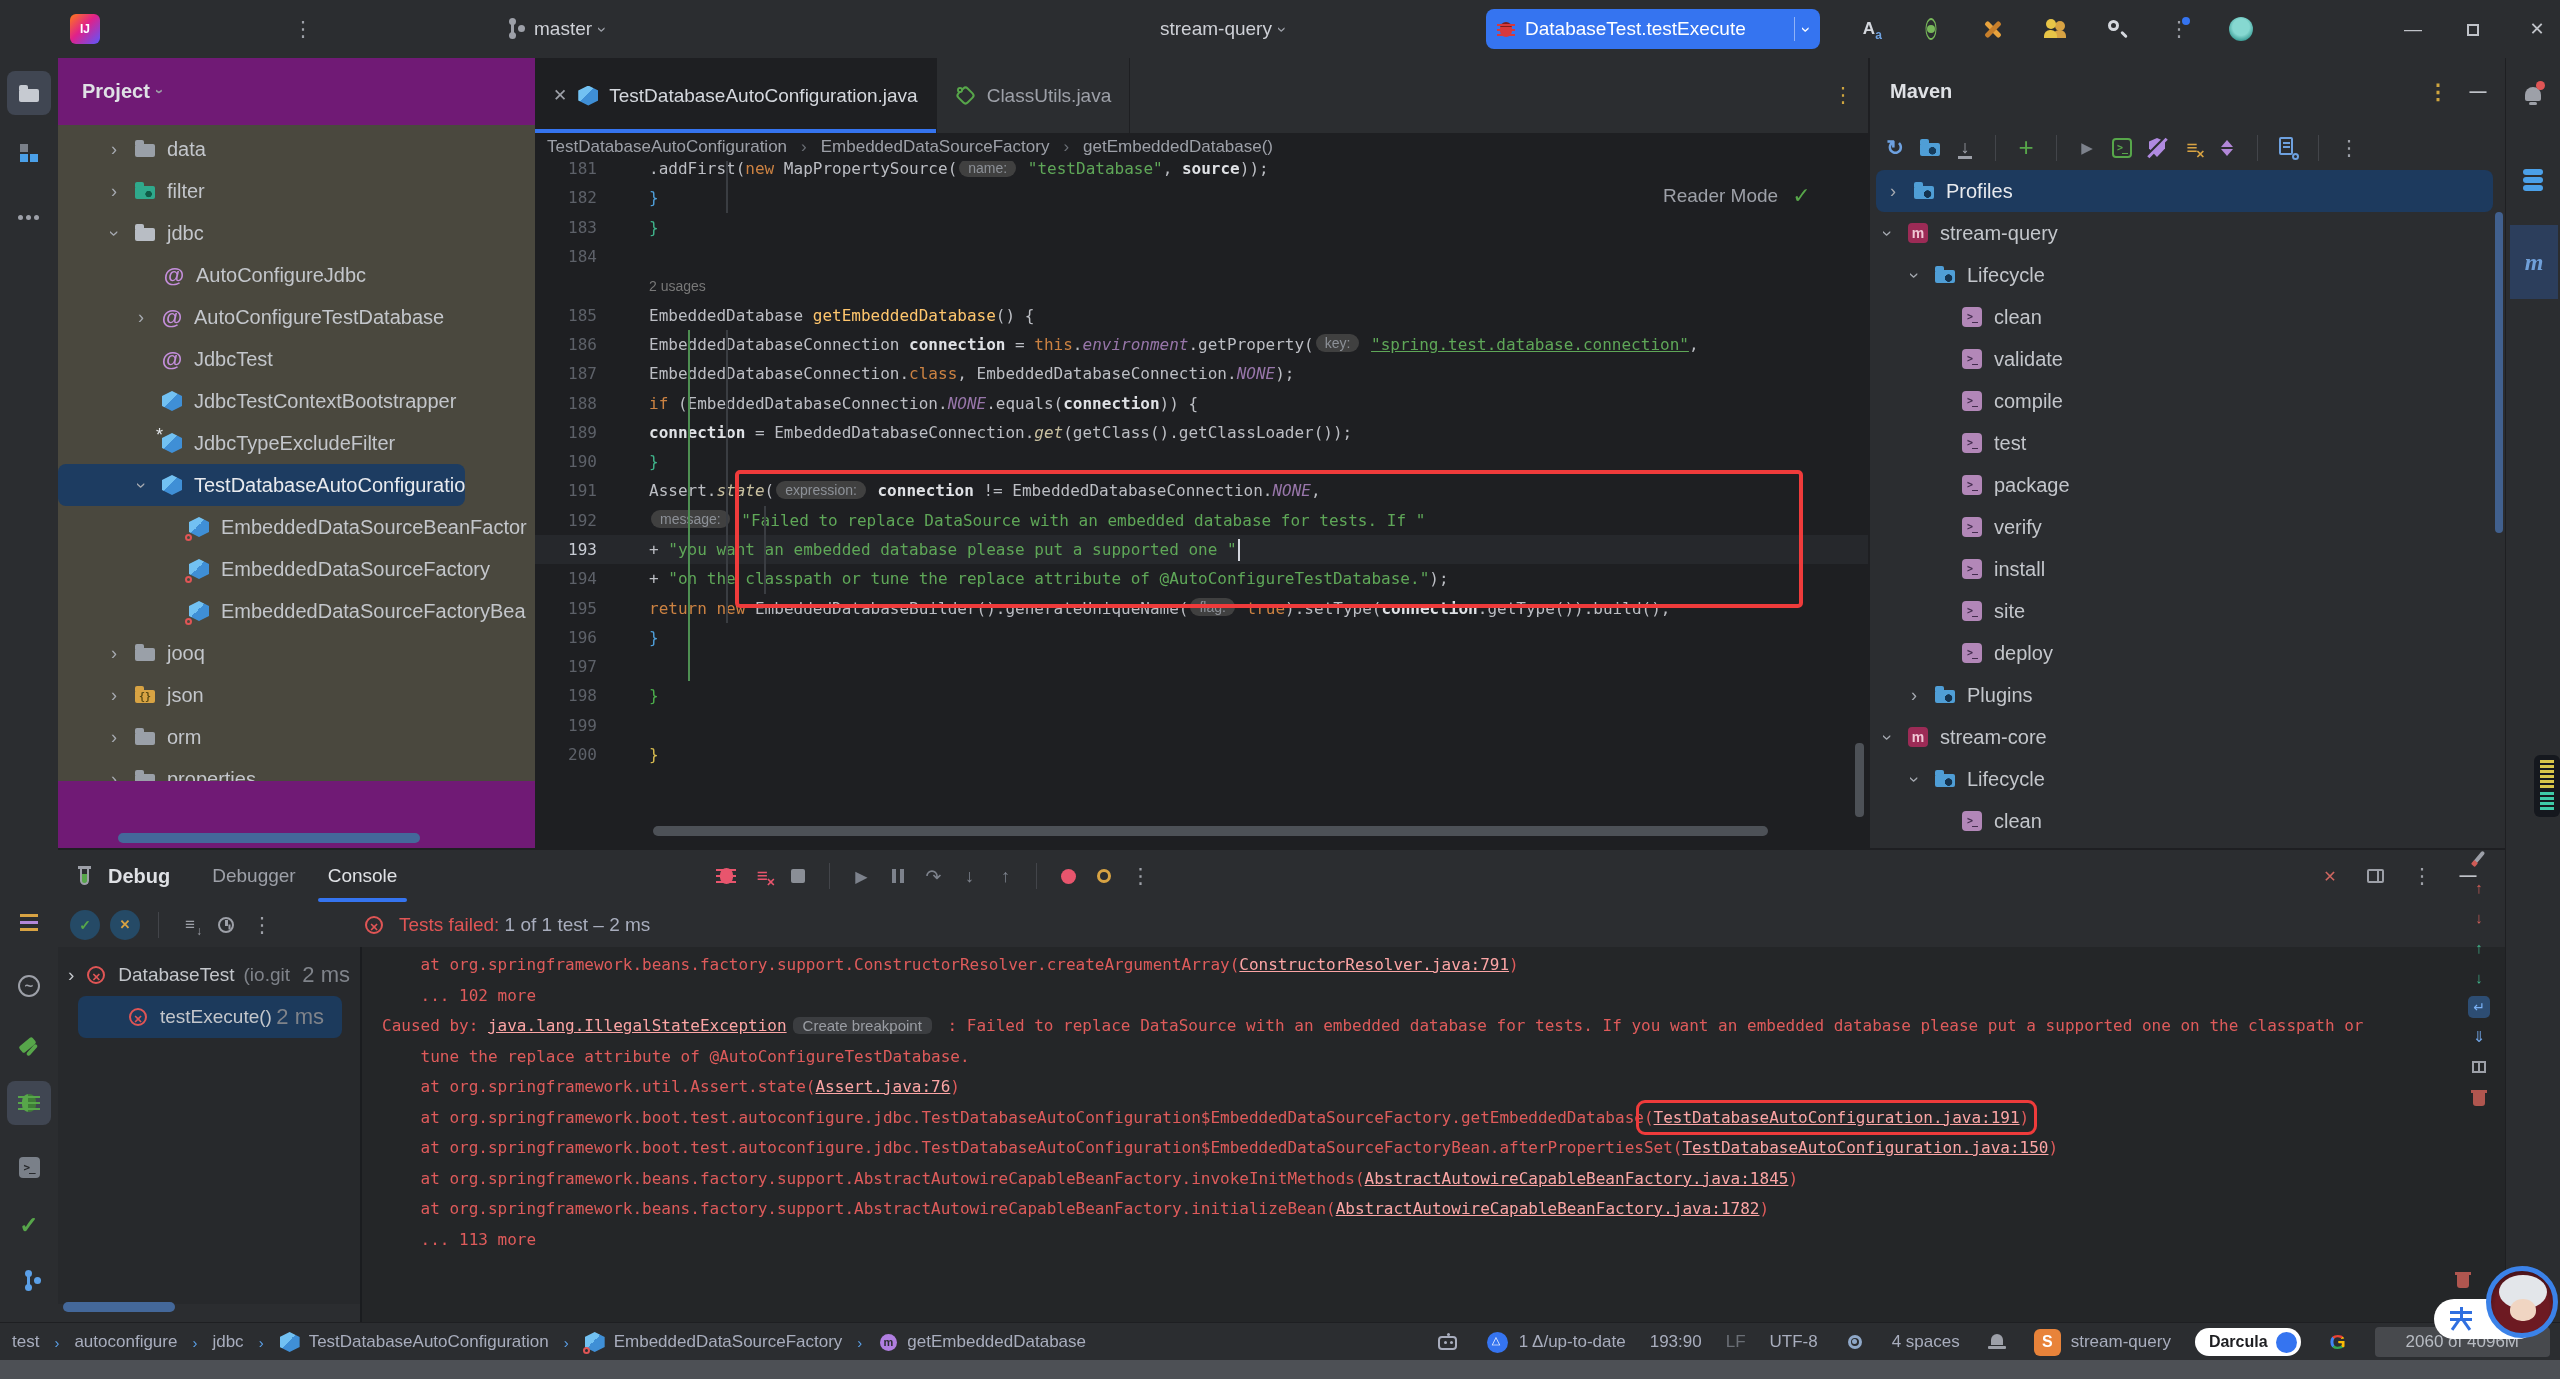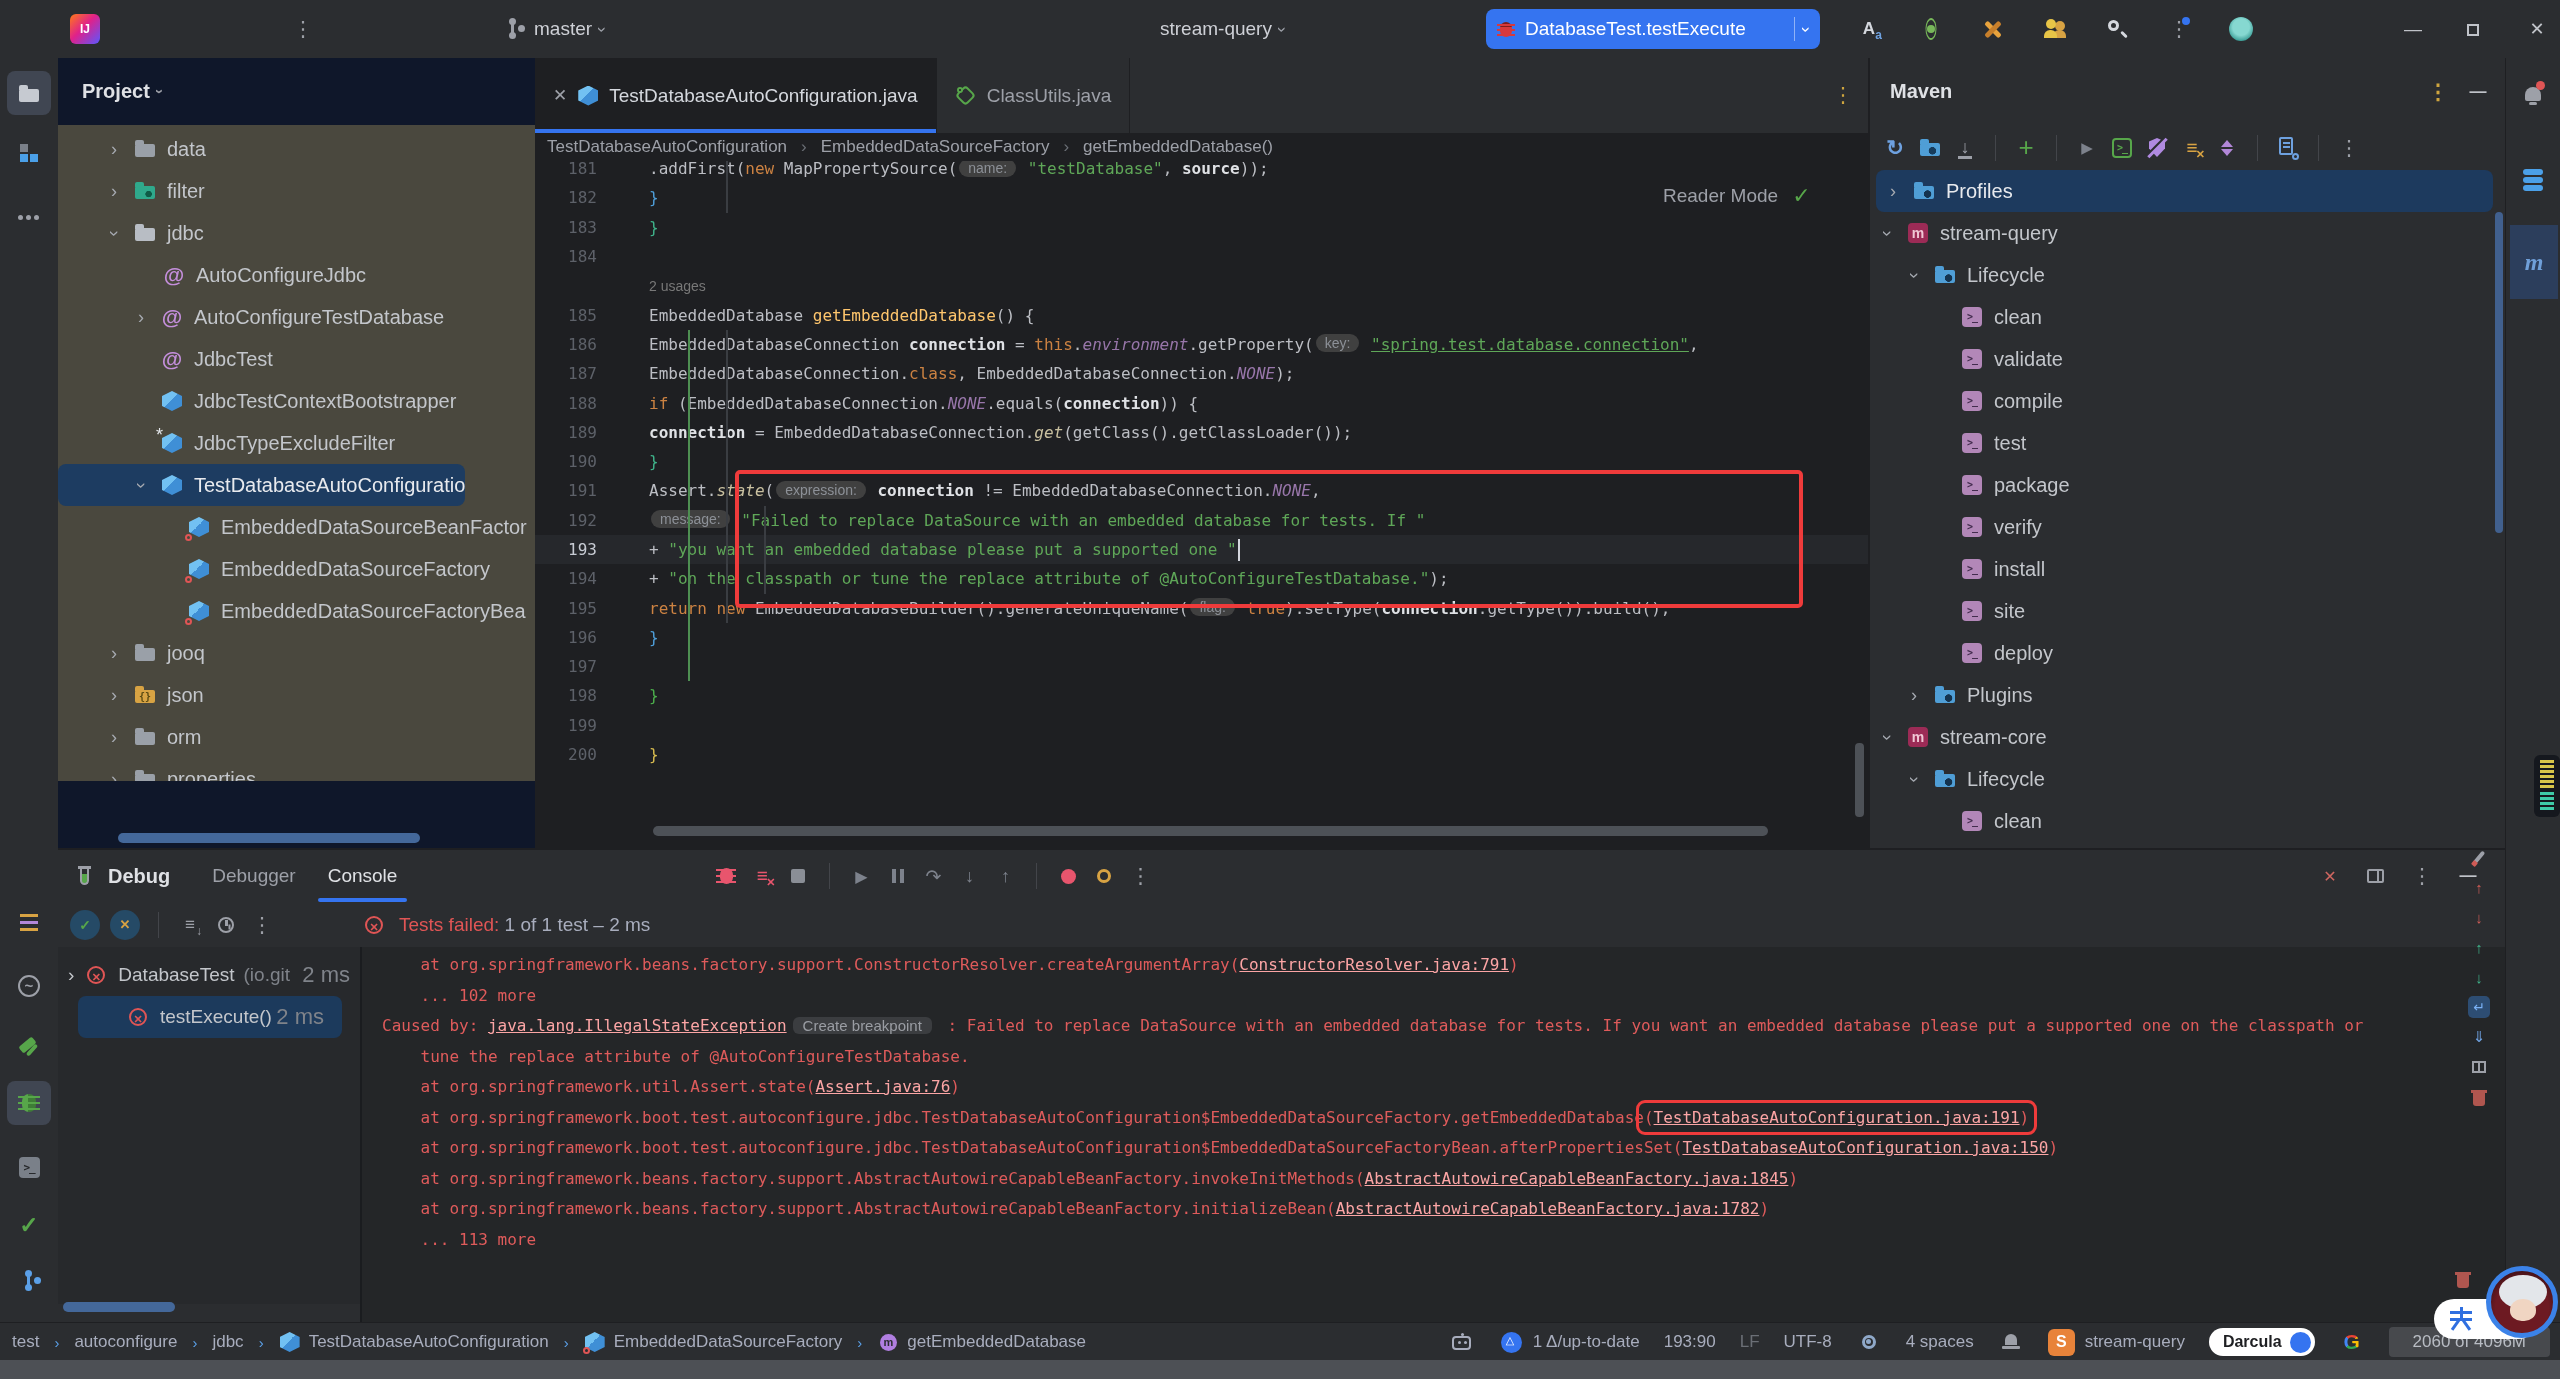--- a/index.html
+++ b/index.html
@@ -63,21 +63,21 @@
   .ic-check::before{content:"✓";color:#57a64a;font-size:23px;font-weight:bold;}
   
   #rstripe{left:2505px;top:58px;width:55px;height:1264px;background:#2b2d30;border-left:1px solid #1e1f22;}
   .ic-bell::before{content:"";position:absolute;left:5px;top:4px;width:16px;height:14px;background:#9da0a8;border-radius:8px 8px 2px 2px;}
   .ic-bell::after{content:"";position:absolute;left:9px;bottom:4px;width:8px;height:3px;background:#9da0a8;border-radius:2px;}
   .reddot{position:absolute;right:1px;top:-2px;width:9px;height:9px;border-radius:50%;background:#e05555;}
   .ic-db::before{content:"";position:absolute;left:3px;top:2px;width:20px;height:6px;border-radius:3px;background:#4ba0e8;box-shadow:0 8px 0 #4ba0e8,0 16px 0 #4ba0e8;}
   .mcell{position:absolute;left:4px;top:167px;width:48px;height:74px;background:#2c3e5c;display:flex;align-items:center;justify-content:center;}
   .ic-mvn::before{content:"m";font:italic bold 24px "Liberation Serif",serif;color:#6f9fd8;}
   
-  #ppanel{left:58px;top:58px;width:477px;height:790px;background:#0f172a;border-right:2px solid #3b82f6;overflow:hidden;}
+  #ppanel{left:58px;top:58px;width:477px;height:790px;background:#701a75;border-right:2px solid #3b82f6;overflow:hidden;}
   .phead{position:absolute;left:0;top:0;width:100%;height:67px;display:flex;align-items:center;padding-left:24px;box-sizing:border-box;gap:8px;color:#dfe1e5;font-size:20px;font-weight:bold;}
   #ptree{position:absolute;left:0;top:67px;width:477px;height:656px;background:#4a483e;padding-top:3px;box-sizing:border-box;overflow:hidden;}
   .trow{height:42px;display:flex;align-items:center;gap:9px;font-size:20px;color:#c3c6cb;white-space:nowrap;overflow:hidden;}
   .trow .chev{width:18px;flex:none;text-align:center;color:#a6aab1;font-size:18px;}
   .trow .chev.open{transform:rotate(90deg);}
   .trow.sel{background:#1d3c61;border-radius:8px;margin-right:70px;color:#e8eaee;}
   
   .ic-t-folder::before{content:"";position:absolute;left:3px;top:8px;width:20px;height:13px;border-radius:2px;background:#9aa0a8;}
   .ic-t-folder::after{content:"";position:absolute;left:3px;top:4px;width:9px;height:5px;border-radius:2px 2px 0 0;background:#9aa0a8;}
   .ic-t-folder-open::before{content:"";position:absolute;left:3px;top:8px;width:20px;height:13px;border-radius:2px;background:#b8bdc4;}
@@ -241,21 +241,21 @@
   .ic-delta::after{content:"△";position:absolute;color:#fff;font-size:11px;left:7px;top:5px;}
   .dimtext{color:#6b6f76;}
   .ic-eye::before{content:"";width:14px;height:14px;border:3px solid #8fa8c8;border-radius:50%;}
   .ic-eye::after{content:"";position:absolute;left:10px;top:10px;width:5px;height:5px;background:#8fa8c8;border-radius:50%;}
   .ic-siren::before{content:"";position:absolute;left:7px;top:5px;width:12px;height:11px;background:#9da0a8;border-radius:7px 7px 0 0;}
   .ic-siren::after{content:"";position:absolute;left:4px;top:17px;width:18px;height:3px;background:#9da0a8;border-radius:1px;}
   .sbadge{width:27px;height:27px;border-radius:6px;background:#e8833a;color:#fff;display:flex;align-items:center;justify-content:center;font-weight:bold;font-size:16px;}
   .themepill{height:28px;border-radius:14px;background:#fff;color:#1e1f22;font-weight:bold;font-size:16px;display:flex;align-items:center;gap:8px;padding:0 4px 0 14px;}
   .themepill .knob{width:21px;height:21px;border-radius:50%;background:#3574f0;}
   .ic-google::before{content:"G";font-weight:bold;font-size:21px;background:conic-gradient(from -45deg,#ea4335 0 25%,#fbbc05 25% 50%,#34a853 50% 75%,#4285f4 75%);-webkit-background-clip:text;background-clip:text;color:transparent;}
-  .mempill{height:30px;background:#47494d;border-radius:4px;display:flex;align-items:center;padding:0 24px;color:#b8bcc3;}
+  .mempill{height:30px;background:#47494d;border-radius:4px;display:flex;align-items:center;padding:0 31px;color:#b8bcc3;}
   #bottomstrip{left:0;top:1360px;width:2560px;height:19px;background:#4d5055;}
   
   #imepill{left:2434px;top:1299px;width:104px;height:40px;border-radius:20px;background:#fff;z-index:20;display:flex;align-items:center;padding-left:15px;box-sizing:border-box;}
   .imechar{position:relative;width:24px;height:24px;}
   .imechar::before{content:"";position:absolute;left:1px;top:4px;width:22px;height:3px;background:#2f6fe0;box-shadow:0 7px 0 #2f6fe0;}
   .imechar::after{content:"";position:absolute;left:10.5px;top:0;width:3px;height:14px;background:#2f6fe0;}
   .imechar .legs::before{content:"";position:absolute;left:5px;top:12px;width:3px;height:12px;background:#2f6fe0;transform:rotate(35deg);}
   .imechar .legs::after{content:"";position:absolute;right:5px;top:12px;width:3px;height:12px;background:#2f6fe0;transform:rotate(-35deg);}
   #avatar{left:2486px;top:1266px;width:72px;height:72px;border-radius:50%;border:5px solid #3b82e8;box-sizing:border-box;background:radial-gradient(circle at 50% 60%,#6d1a22 0 55%,#2c0d12 90%);z-index:21;overflow:hidden;}
   #avatar::before{content:"";position:absolute;left:8px;top:4px;width:48px;height:34px;border-radius:50%;background:#e3e6ea;}

